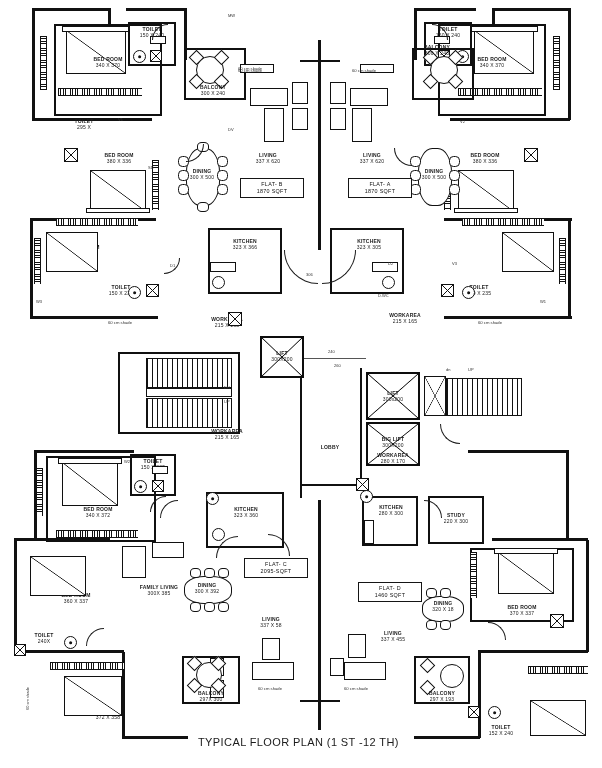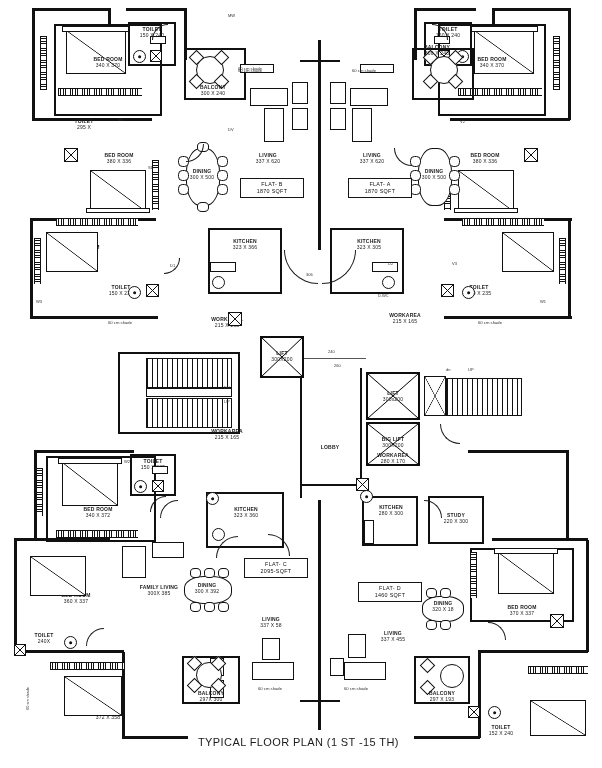--- a/index.html
+++ b/index.html
@@ -546,15 +546,15 @@
   <div class="tiny" style="left:452px;top:262px;">V3</div>
   <div class="tiny" style="left:540px;top:300px;">W1</div>
   <div class="tiny" style="left:124px;top:460px;">W2</div>
   <div class="tiny" style="left:36px;top:300px;">W3</div>
   <div class="tiny" style="left:148px;top:166px;">SD</div>
   <div class="tiny" style="left:228px;top:128px;">DV</div>
   <div class="tiny" style="left:378px;top:294px;">D.WC</div>
   <div class="tiny" style="left:228px;top:14px;">MW</div>
   <div class="shade" style="left:238px;top:66px;">60 cm shade</div>
 
-  <div class="title" style="left:198px;top:736px;">TYPICAL FLOOR PLAN (1 ST -15 TH)</div>
+  <div class="title" style="left:198px;top:736px;">TYPICAL FLOOR PLAN (1 ST -12 TH)</div>
 
 </div>
 
 </body></html>

